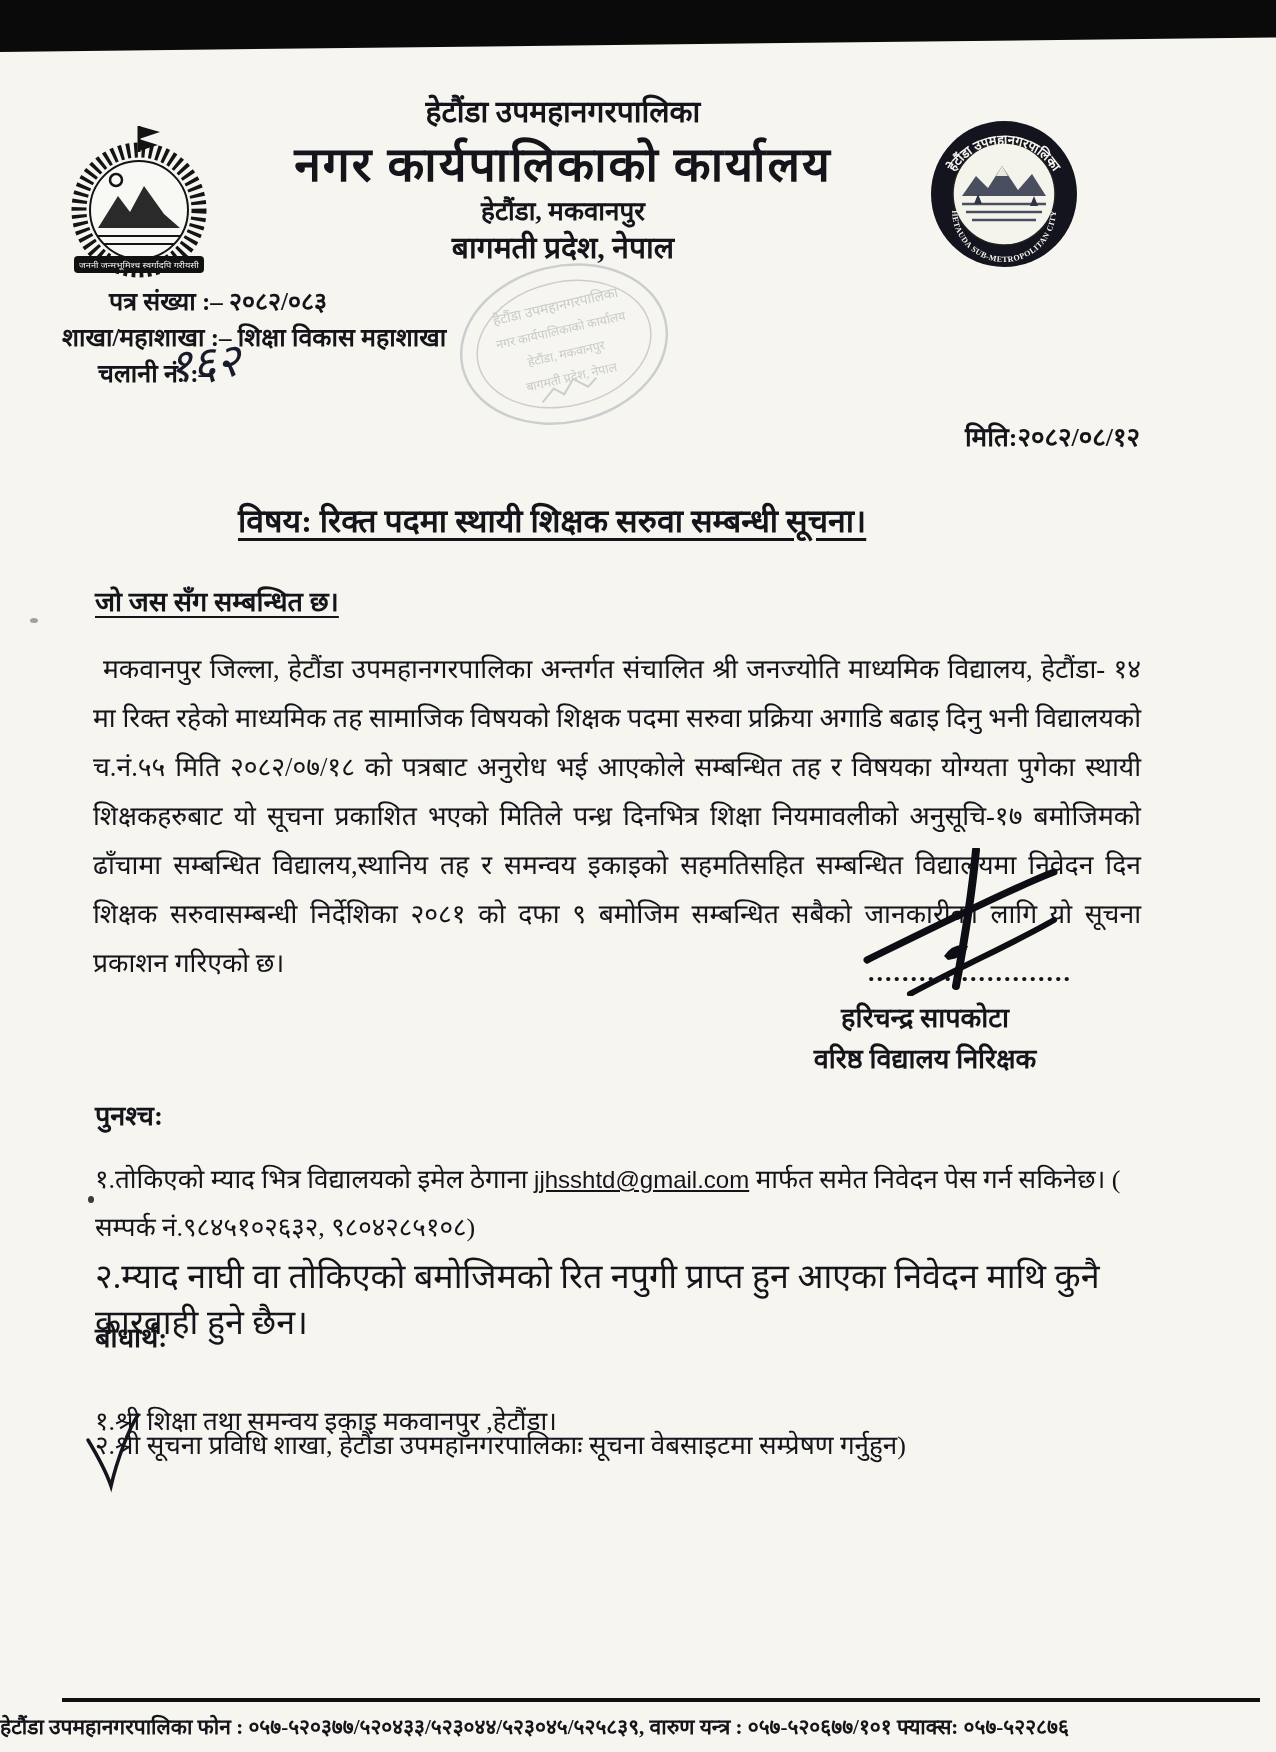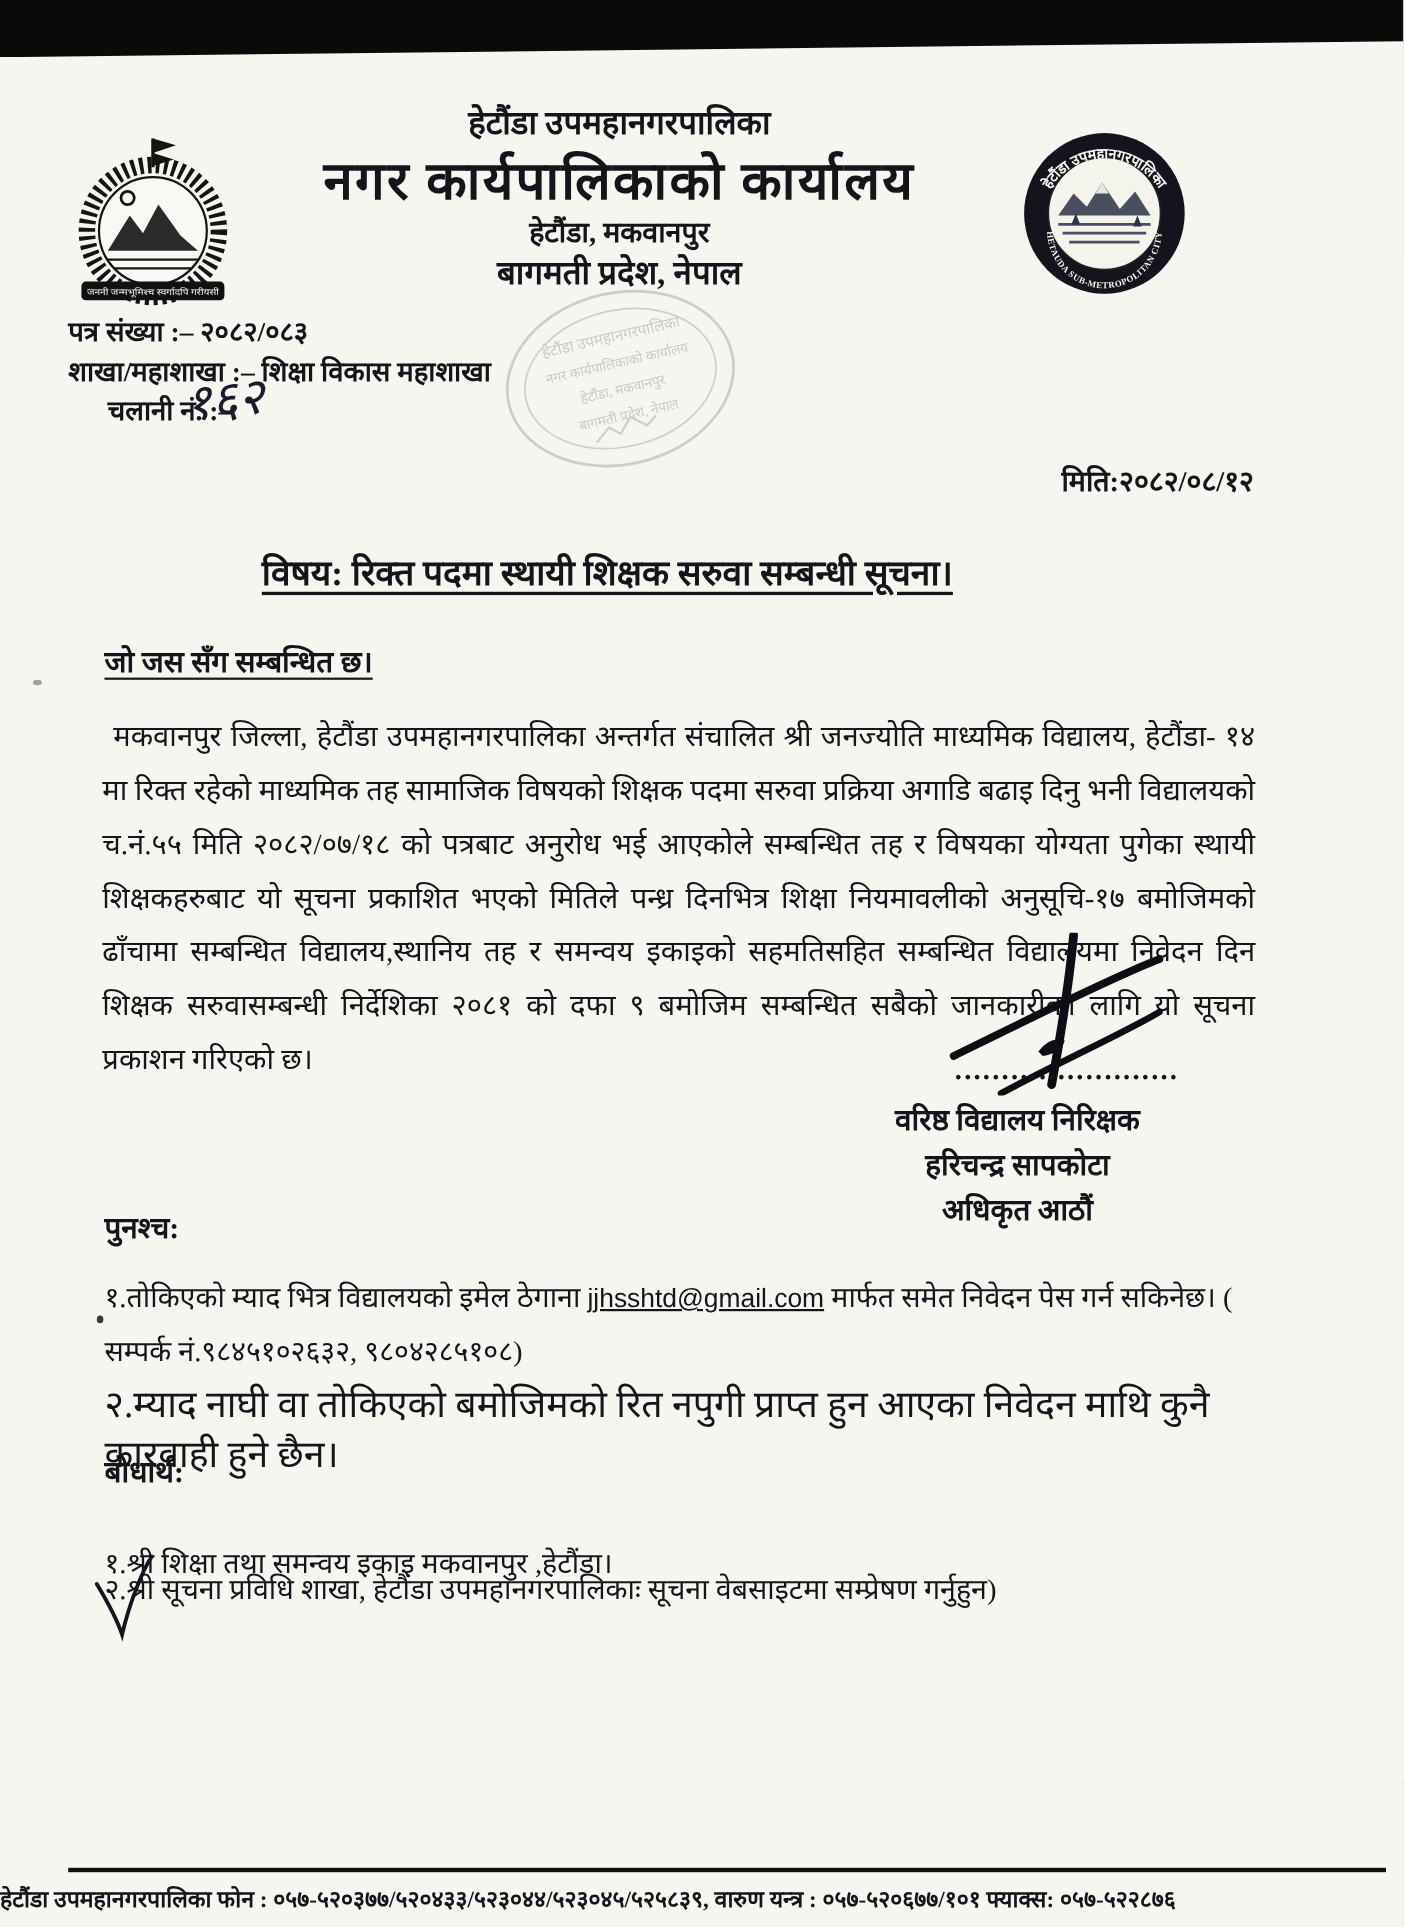--- a/index.html
+++ b/index.html
@@ -13,21 +13,21 @@
   .scan-top-bar {
     left:0; top:0; width:1276px; height:52px; background:#0a0a0a;
     clip-path:polygon(0 0,100% 0,100% 72%,0 100%);
   }
   .hdr { text-align:center; }
   .hdr-muni   { left:238px; top:90px;  width:650px; font-size:30px; font-weight:600; }
   .hdr-office { left:138px; top:130px; width:850px; font-size:48px; font-weight:700; letter-spacing:2px; }
   .hdr-loc    { left:238px; top:192px; width:650px; font-size:26px; font-weight:600; }
   .hdr-prov   { left:238px; top:226px; width:650px; font-size:30px; font-weight:700; }
   .meta { left:62px; font-size:25px; font-weight:600; }
-  .meta-ref      { top:283px; }
+  .meta-ref      { top:283px;margin-left:47px; }
   .meta-section  { top:319px; }
   .meta-dispatch { top:355px;margin-left:36px; }
   .dispatch-hand {
     left:168px; top:330px; font-size:46px; font-weight:500; font-style:italic;
     color:#181c2a; transform:rotate(-6deg);
   }
   .stamp-wrap { left:452px; top:258px; width:225px; height:172px; opacity:0.45; transform:rotate(-13deg); }
   .date-line { left:820px; top:418px; width:320px; text-align:right; font-size:26px; font-weight:600; }
   .subject {
     left:238px; top:498px; width:800px; 
@@ -135,23 +135,22 @@
   <div class="abs body-par">मकवानपुर जिल्ला, हेटौंडा उपमहानगरपालिका अन्तर्गत संचालित श्री जनज्योति माध्यमिक विद्यालय, हेटौंडा- १४ मा रिक्त रहेको माध्यमिक तह सामाजिक विषयको शिक्षक पदमा सरुवा प्रक्रिया अगाडि बढाइ दिनु भनी विद्यालयको च.नं.५५ मिति २०८२/०७/१८ को पत्रबाट अनुरोध भई आएकोले सम्बन्धित तह र विषयका योग्यता पुगेका स्थायी शिक्षकहरुबाट यो सूचना प्रकाशित भएको मितिले पन्ध्र दिनभित्र शिक्षा नियमावलीको अनुसूचि-१७ बमोजिमको ढाँचामा सम्बन्धित विद्यालय,स्थानिय तह र समन्वय इकाइको सहमतिसहित सम्बन्धित विद्यालयमा निवेदन दिन शिक्षक सरुवासम्बन्धी निर्देशिका २०८१ को दफा ९ बमोजिम सम्बन्धित सबैको जानकारीका लागि यो सूचना प्रकाशन गरिएको छ।</div>
 
   <svg class="abs sig-svg" viewBox="0 0 210 148">
     <path d="M15,112 C70,85 160,40 202,24" fill="none" stroke="#0d0d14" stroke-width="7" stroke-linecap="round"></path>
     <path d="M58,146 C110,118 172,90 202,72" fill="none" stroke="#0d0d14" stroke-width="6" stroke-linecap="round"></path>
     <path d="M124,2 C120,45 112,95 104,138" fill="none" stroke="#0d0d14" stroke-width="8" stroke-linecap="round"></path>
     <path d="M92,108 q10,-14 24,-10 q-4,12 -20,14 Z" fill="#0d0d14"></path>
   </svg>
   <div class="abs sig-dots">........................</div>
   <div class="abs sig-block">
+    <div>हरिचन्द्र सापकोटा</div>
     <div>वरिष्ठ विद्यालय निरिक्षक</div>
-    <div>हरिचन्द्र सापकोटा</div>
-    <div>अधिकृत आठौं</div>
   </div>
 
   <div class="abs ps-head">पुनश्च:</div>
   <div class="abs ps-item1">
     <span>१.तोकिएको म्याद भित्र विद्यालयको इमेल ठेगाना </span><span class="email">jjhsshtd@gmail.com</span><span> मार्फत समेत निवेदन पेस गर्न सकिनेछ। (</span>
     <div>सम्पर्क नं.९८४५१०२६३२, ९८०४२८५१०८)</div>
   </div>
   <div class="abs ps-item2">२.म्याद नाघी वा तोकिएको बमोजिमको रित नपुगी प्राप्त हुन आएका निवेदन माथि कुनै कारवाही हुने छैन।</div>
 
   <div class="abs cc-head">बोधार्थ:</div>

